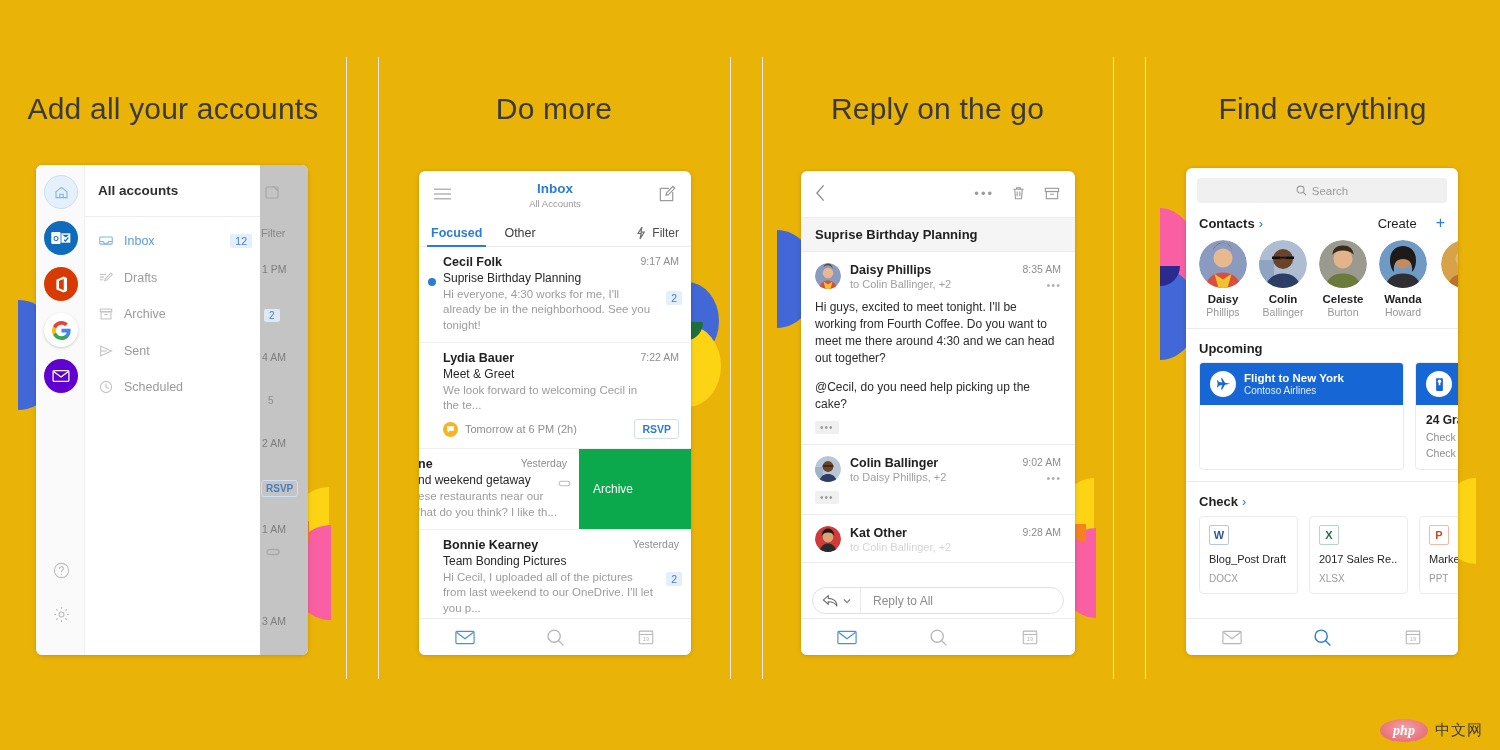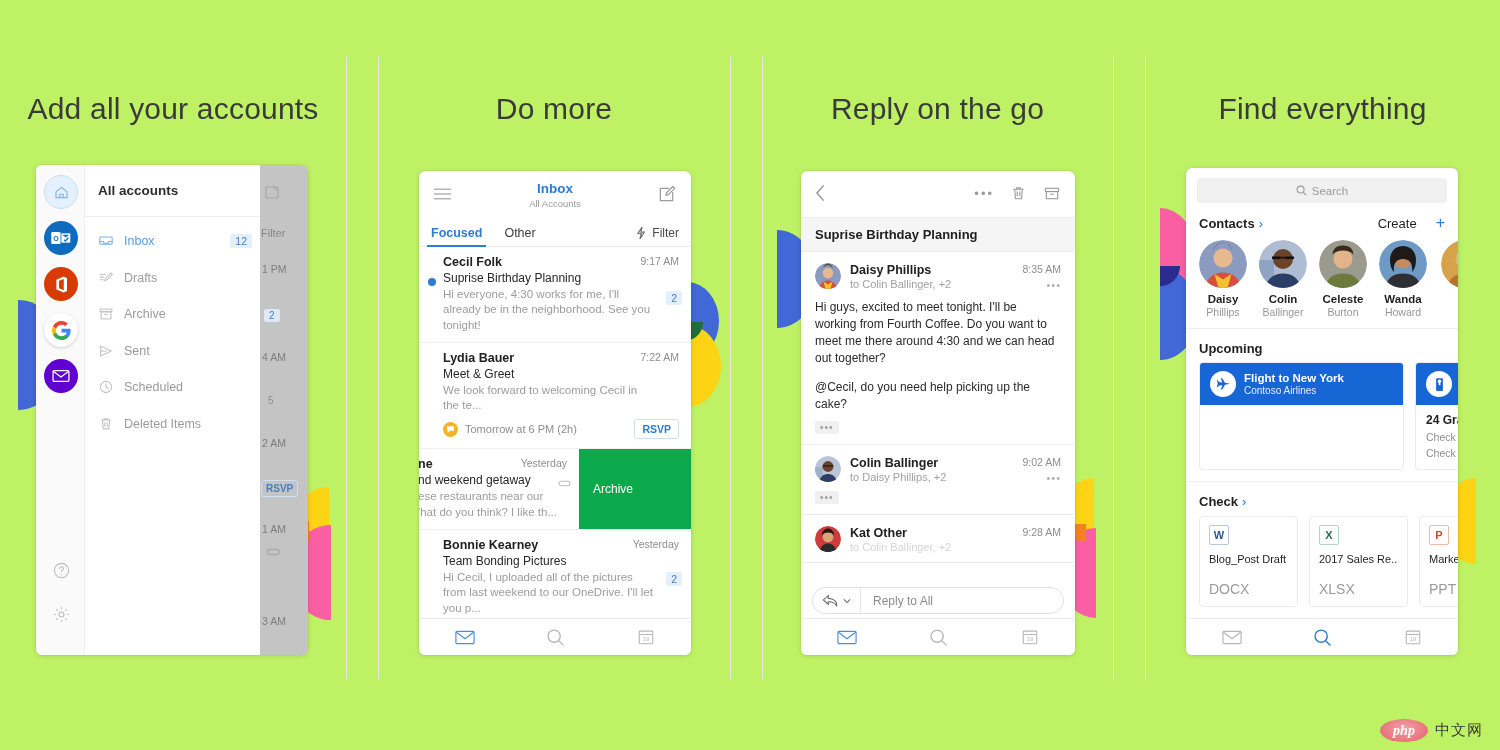--- a/index.html
+++ b/index.html
@@ -2,21 +2,21 @@
 <html><head>
 <meta charset="utf-8">
 <style>
   * { box-sizing: border-box; margin: 0; padding: 0; }
   html, body {
     width: 1500px; height: 750px;
     background: #ffffff;
     font-family: "Liberation Sans", sans-serif;
     overflow: hidden;
   }
-  .stage { position: relative; width: 1500px; height: 750px; background:#bef264; }
+  .stage { position: relative; width: 1500px; height: 750px; background:#eab308; }
 
   
   .divider { position:absolute; top:57px; width:1px; height:622px; background:#e8e8e8; }
 
   
   .panel { position:absolute; top:0; height:750px; }
   .panel-title {
     position:absolute; left:0; right:0; top:92px;
     text-align:center; font-size:30px; color:#3a3a3a; font-weight:400;
     letter-spacing:.2px;
@@ -191,21 +191,21 @@
   .up-ttl { font-size:12px; font-weight:700; color:#1f1f1f; }
   .up-when { position:absolute; right:10px; top:8px; font-size:10px; color:#9a9a9a; }
   .up-l { font-size:10.5px; color:#8e8e8e; margin-top:4px; }
   .files { display:flex; gap:11px; padding:7px 13px 10px 13px; }
   .file { width:99px; flex:0 0 99px; border:1px solid #ebebeb; border-radius:4px;
     padding:8px 9px 9px 9px; }
   .file-ic { width:20px; height:20px; border:1.4px solid; border-radius:2px;
     display:flex; align-items:center; justify-content:center; font-size:11px;
     font-weight:700; margin-bottom:8px; }
   .file-n { font-size:11px; color:#1f1f1f; white-space:nowrap; overflow:hidden; }
-  .file-t { font-size:14px; color:#9a9a9a; margin-top:16px; }
+  .file-t { font-size:10px; color:#9a9a9a; margin-top:8px; }
 
   
   .wm { position:absolute; right:17px; bottom:8px; display:flex; align-items:center; gap:7px; }
   .wm-php { background: radial-gradient(ellipse at 50% 40%, #f4a0a6 0%, #e8737d 70%, #e05f6b 100%);
     border-radius:50%/50%; width:48px; height:23px; display:flex; align-items:center;
     justify-content:center; color:#fff; font-style:italic; font-weight:700; font-size:14px;
     font-family:"Liberation Serif", serif; }
   .wm-cn { font-size:15px; color:#3a3a3a; letter-spacing:1px; }
 
   svg { display:block; }
@@ -309,31 +309,20 @@
         <div class="fold-row">
           <span class="fold-ic">
             <svg width="16" height="16" viewBox="0 0 18 18" fill="none" stroke="#c2c2c2" stroke-width="1.2">
                 <circle cx="9" cy="9" r="6.3"></circle>
                 <path d="M9 5.2V9l3 2"></path>
               </svg>
           </span>
           <span>Scheduled</span>
         </div>
 
-        <div class="fold-row">
-          <span class="fold-ic">
-            <svg width="16" height="16" viewBox="0 0 18 18" fill="none" stroke="#c2c2c2" stroke-width="1.2">
-                <path d="M3.5 4.5h11"></path>
-                <path d="M7 4.5V3h4v1.5"></path>
-                <path d="M5 4.5l.8 10h6.4l.8-10"></path>
-                <path d="M7.6 7v5M10.4 7v5"></path>
-              </svg>
-          </span>
-          <span>Deleted Items</span>
-        </div>
       </div>
     </div>
 
     <div class="acct-rail">
       <div class="acct acct-home">
         <svg width="17" height="17" viewBox="0 0 20 20" fill="none" stroke="#7fb4e4" stroke-width="1.3">
             <path d="M3.5 9.2L10 4l6.5 5.2V16h-13z"></path>
             <path d="M8 16v-4h4v4"></path>
           </svg>
       </div>

